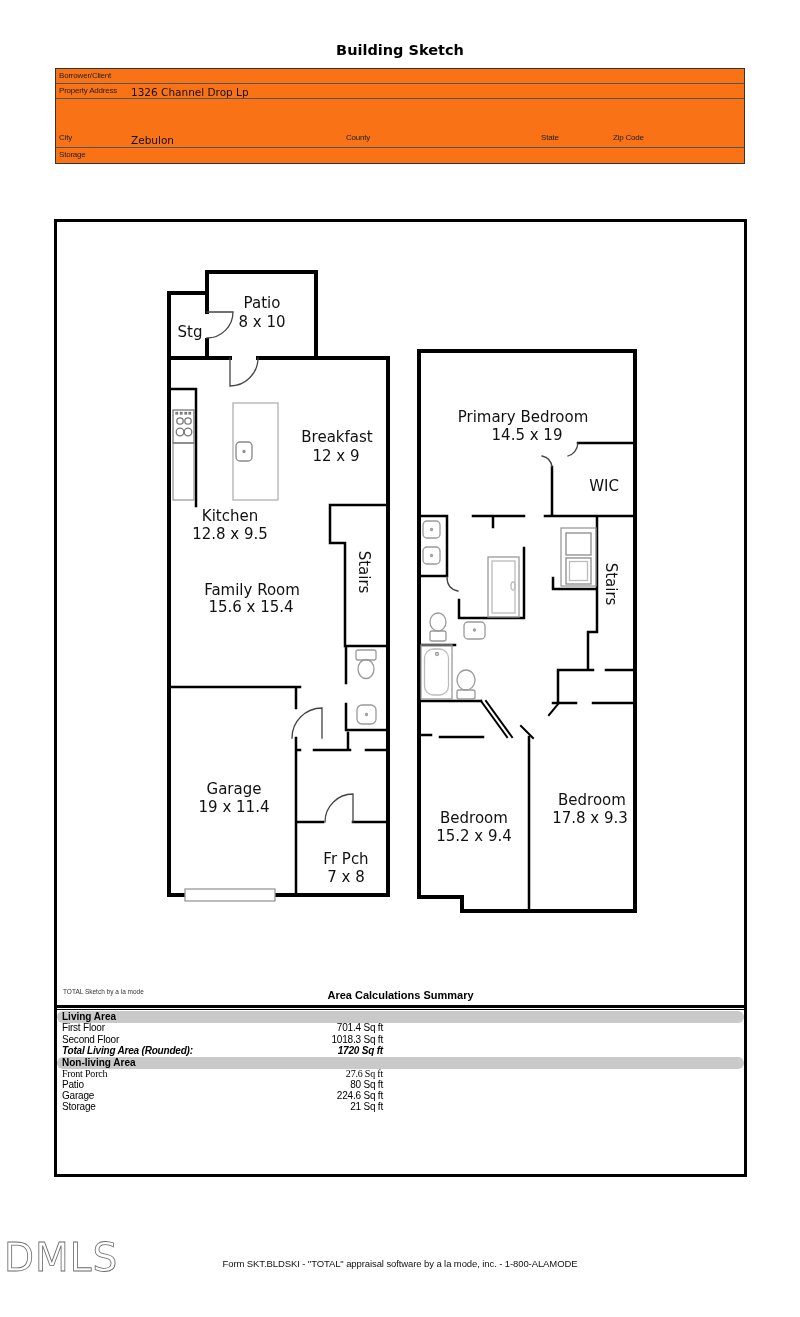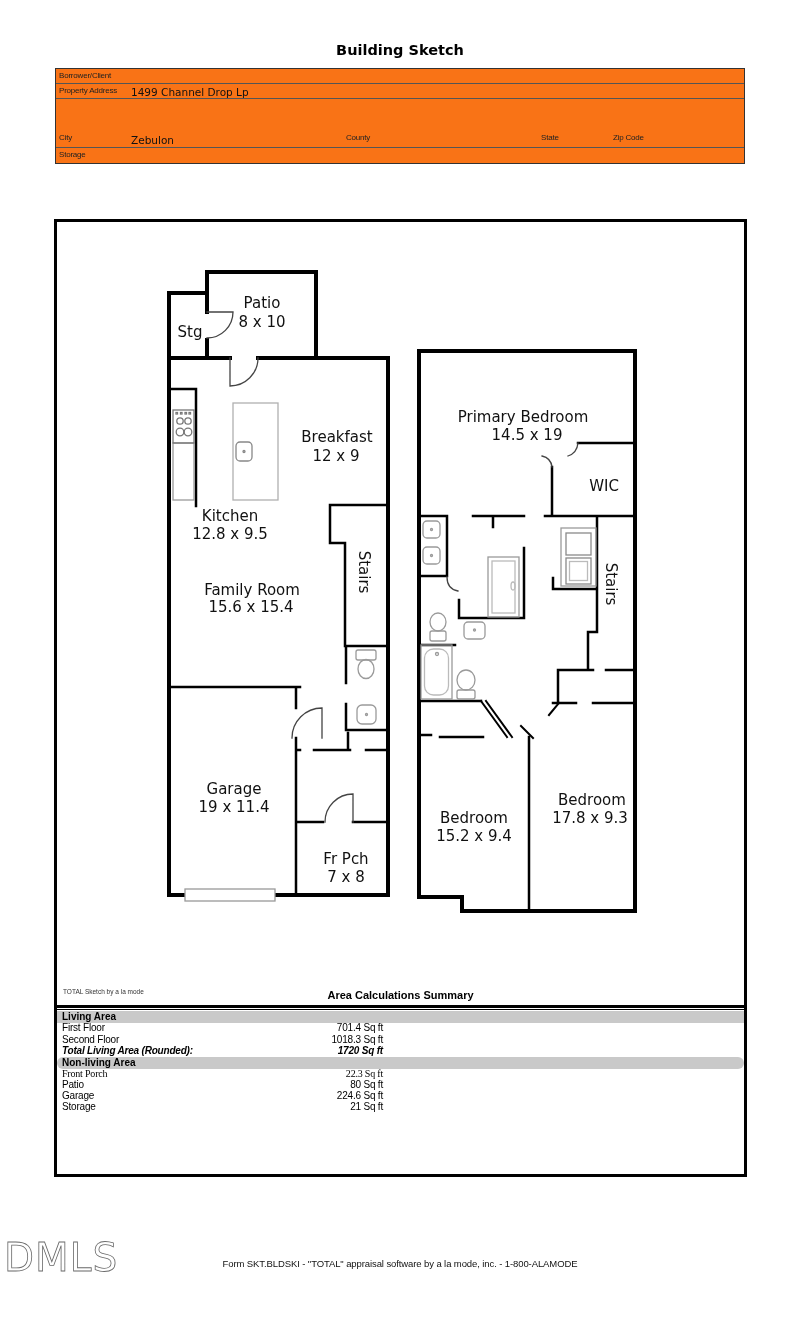--- a/index.html
+++ b/index.html
@@ -35,21 +35,21 @@
 <body>
 
 <div class="abs" id="page-title">Building Sketch</div>
 
 <div class="abs" id="form-table">
   <div class="frow" style="height:14px;">
     <span class="flabel">Borrower/Client</span>
   </div>
   <div class="frow" style="height:14px;">
     <span class="flabel">Property Address</span>
-    <span class="fvalue" style="left:75px;top:2px;">1499 Channel Drop Lp</span>
+    <span class="fvalue" style="left:75px;top:2px;">1326 Channel Drop Lp</span>
   </div>
   <div class="frow" style="height:16px;margin-top:32px;">
     <span class="flabel">City</span>
     <span class="fvalue" style="left:75px;top:3px;">Zebulon</span>
     <span class="flabel" style="left:290px;">County</span>
     <span class="flabel" style="left:485px;">State</span>
     <span class="flabel" style="left:557px;">Zip Code</span>
   </div>
   <div class="frow" style="height:15px;">
     <span class="flabel">Storage</span>
@@ -180,42 +180,42 @@
       <text x="474" y="841">15.2 x 9.4</text>
       <text x="592" y="805">Bedroom</text>
       <text x="590" y="823">17.8 x 9.3</text>
     </g>
   </svg>
 
   <div class="abs snote">TOTAL Sketch by a la mode</div>
   <div class="abs stitle">Area Calculations Summary</div>
   <div class="abs srule"></div>
 
-  <div class="abs sband" style="top:789px;">
+  <div class="abs sband" style="top:789px;border-radius:6px;">
     <span>Living Area</span>
   </div>
   <div class="abs srow" style="top:800px;">
     <span class="slabel">First Floor</span>
     <span class="svalue">701.4 Sq ft</span>
   </div>
   <div class="abs srow" style="top:812px;">
     <span class="slabel">Second Floor</span>
     <span class="svalue">1018.3 Sq ft</span>
   </div>
   <div class="abs srow bold" style="top:823px;font-style:italic;">
     <span class="slabel">Total Living Area (Rounded):</span>
     <span class="svalue">1720 Sq ft</span>
   </div>
 
   <div class="abs sband" style="top:835px;border-radius:6px;">
     <span>Non-living Area</span>
   </div>
   <div class="abs srow" style="top:846px;font-family:Liberation Serif, serif;">
     <span class="slabel">Front Porch</span>
-    <span class="svalue">22.3 Sq ft</span>
+    <span class="svalue">27.6 Sq ft</span>
   </div>
   <div class="abs srow" style="top:857px;">
     <span class="slabel">Patio</span>
     <span class="svalue">80 Sq ft</span>
   </div>
   <div class="abs srow" style="top:868px;">
     <span class="slabel">Garage</span>
     <span class="svalue">224.6 Sq ft</span>
   </div>
   <div class="abs srow" style="top:879px;">

